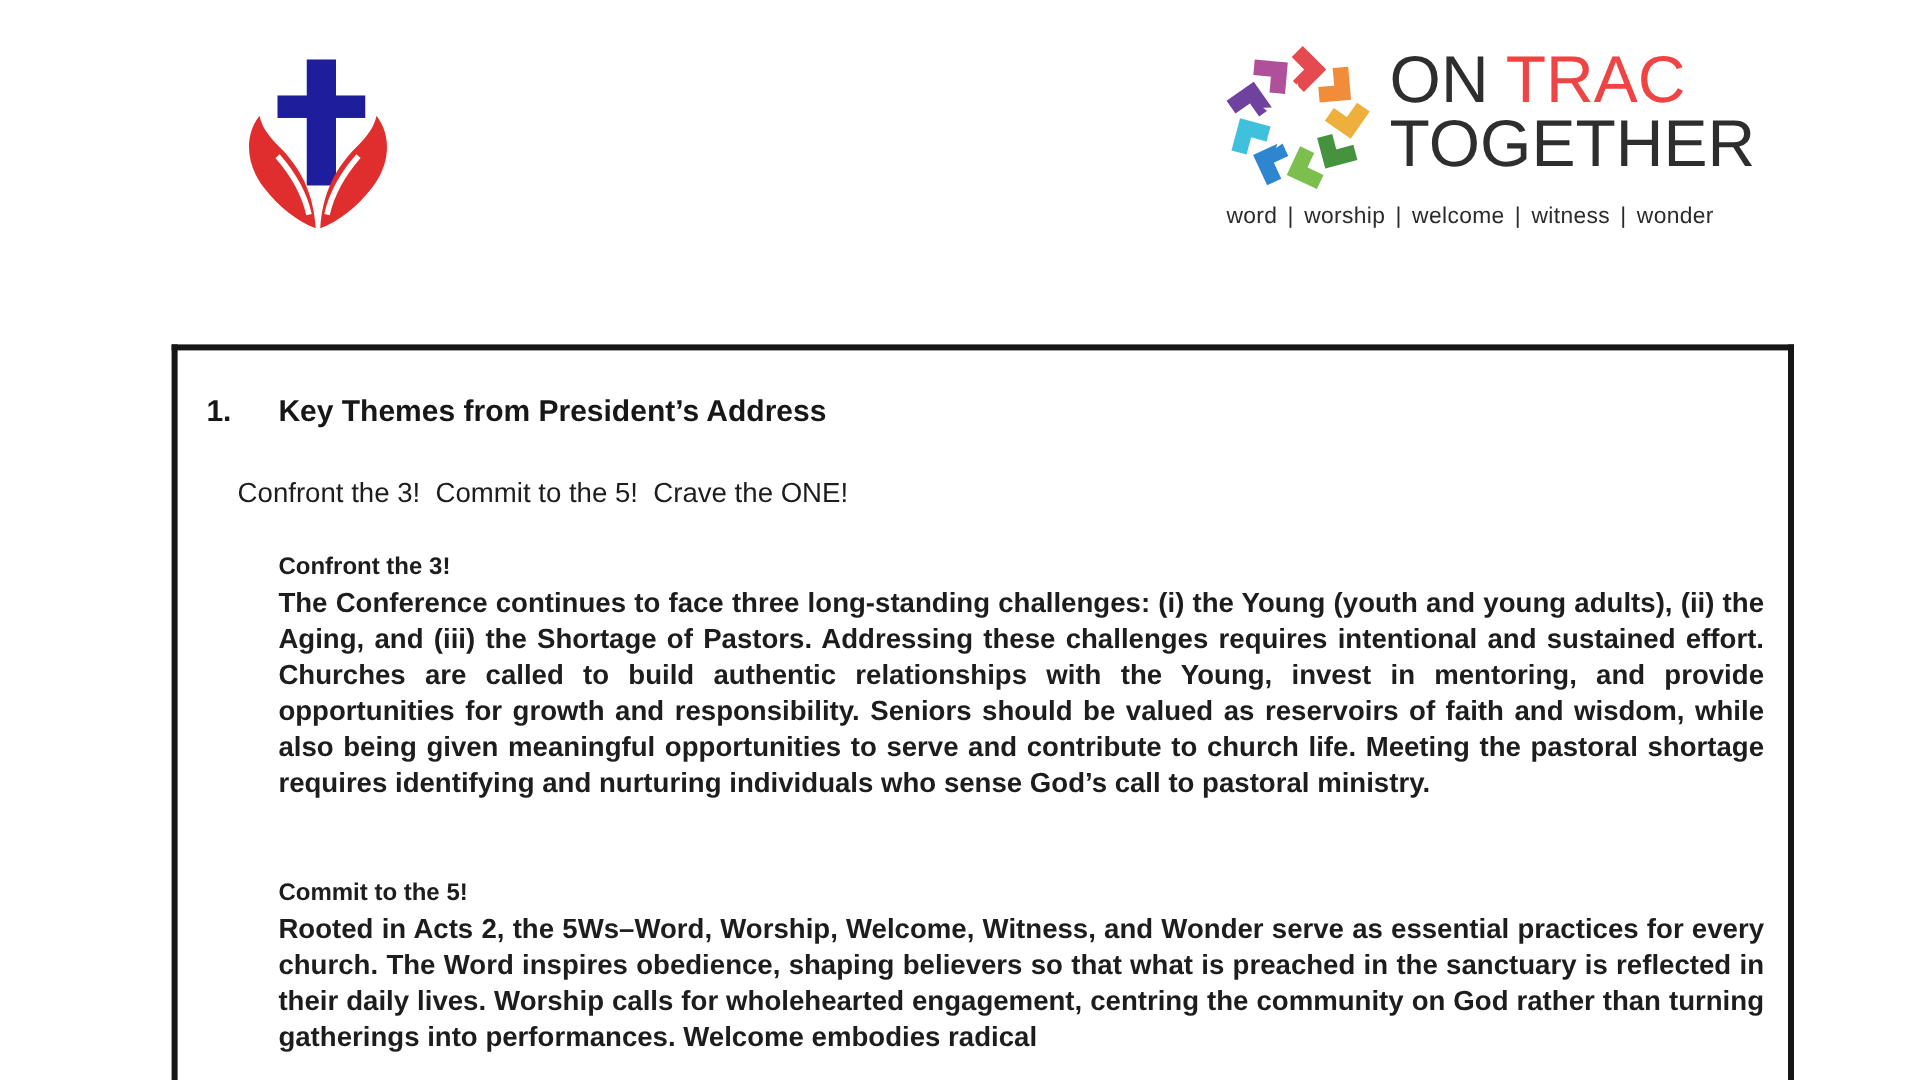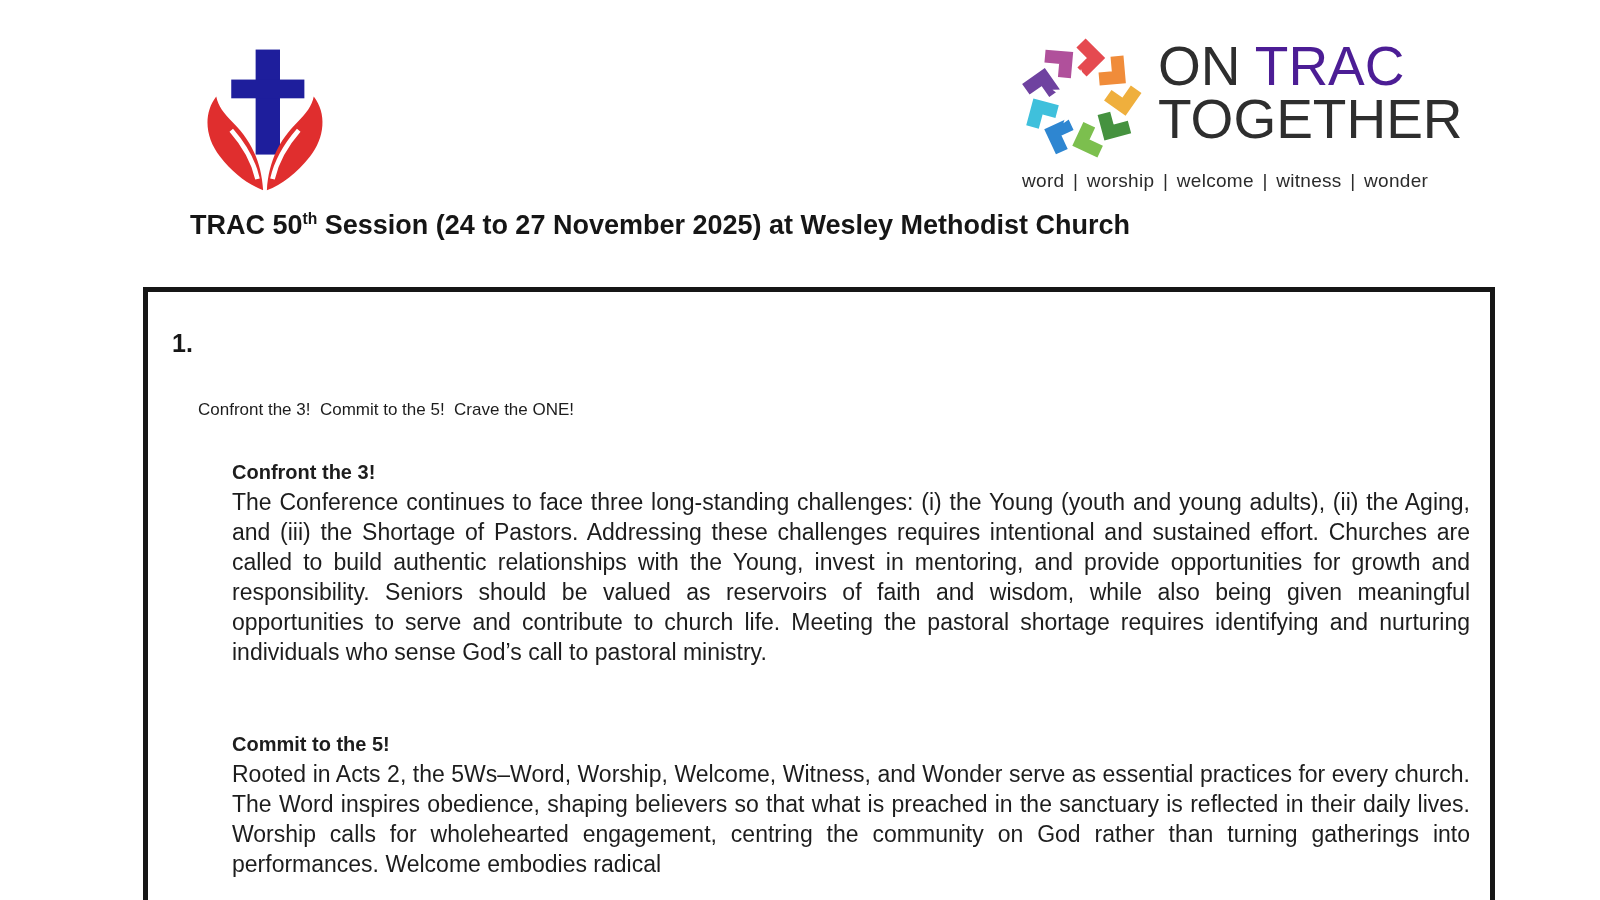--- a/index.html
+++ b/index.html
@@ -10,21 +10,21 @@
   }
   .abs{position:absolute;}
 
   
   #cross-logo{left:190px;top:38px;width:150px;height:160px;}
   #star-logo{left:1012px;top:33px;width:138px;height:132px;}
   #ontrac-text{
     left:1158px;top:40px;font-size:55px;line-height:53px;
     font-weight:400;color:#2e2e2e;letter-spacing:0px;white-space:nowrap;
   }
-  #ontrac-text .red{color:#4c1d95;}
+  #ontrac-text .red{color:#ef4444;}
   #tagline{
     left:1022px;top:170px;font-size:19px;color:#2b2b2b;
     letter-spacing:.3px;word-spacing:3px;white-space:nowrap;text-align:center;
   }
 
   
   #page-title{
     left:190px;top:201px;font-weight:700;font-size:27px;line-height:36px;
     color:#161616;white-space:nowrap;
   }
@@ -32,25 +32,25 @@
 
   
   #frame{
     left:143px;top:287px;width:1352px;height:613px;box-sizing:border-box;
     border:5px solid #161616;border-bottom:none;
     padding:36px 25px 0 24px;overflow:hidden;background:#ffffff;
   }
   .section-head{display:flex;font-weight:700;font-size:25px;line-height:30px;color:#171717;}
   .section-head .num{width:60px;flex:0 0 60px;}
   .indent{margin-left:60px;width:1238px;}
-  .intro{margin-top:37px;font-size:17px;line-height:30px;white-space:pre-wrap;color:#1d1d1d;margin-left:26px;}
+  .intro{margin-top:37px;font-size:23px;line-height:30px;white-space:pre-wrap;color:#1d1d1d;margin-left:26px;}
   .sub{margin-top:32px;font-size:23px;line-height:30px;color:#1d1d1d;}
   .sub + .sub{margin-top:62px;}
   .sub .head{font-weight:700;font-size:20px;}
-  .sub .body{text-align:justify;}
+  .sub .body{text-align:justify;font-weight:bold;}
 </style>
 </head>
 <body>
 
 <svg id="cross-logo" class="abs" viewBox="0 0 160 170" aria-hidden="true">
   <rect x="70" y="12" width="26" height="112" fill="#1E1E9C"></rect>
   <rect x="44" y="44" width="78" height="20" fill="#1E1E9C"></rect>
   <path d="M82,162 C84,130 96,108 114,90 C124,80 130,72 132,62 C146,80 144,106 128,126 C114,144 98,156 82,162 Z" fill="#E02E2E"></path>
   <path d="M78,162 C76,130 64,108 46,90 C36,80 30,72 28,62 C14,80 16,106 32,126 C46,144 62,156 78,162 Z" fill="#E02E2E"></path>
   <path d="M88,150 C92,132 102,114 116,98" stroke="#ffffff" stroke-width="5" fill="none"></path>
@@ -72,26 +72,26 @@
   <polygon fill="#ffffff" points="0,-30 7.05,-9.7 28.5,-9.3 11.4,3.7 17.6,24.3 0,12 -17.6,24.3 -11.4,3.7 -28.5,-9.3 -7.05,-9.7"></polygon>
 </svg>
 
 <div id="ontrac-text" class="abs">
   <div><span>ON </span><span class="red">TRAC</span></div>
   <div>TOGETHER</div>
 </div>
 <div id="tagline" class="abs">word  |  worship  |  welcome  |  witness  |  wonder</div>
 
 <div id="page-title" class="abs">
-  <div><span>TRAC 50</span><sup>th</sup><span> Session (24 to 27 November 2025) at Wesley Methodist Church</span></div>
 </div>
 
 <div id="frame" class="abs">
   <div class="section-head">
     <div class="num">1.</div>
+    <div>Key Themes from President’s Address</div>
   </div>
 
   <div class="intro indent">Confront the 3!  Commit to the 5!  Crave the ONE!</div>
 
   <div class="sub indent">
     <div class="head">Confront the 3!</div>
     <div class="body">The Conference continues to face three long-standing challenges: (i) the Young (youth and young adults), (ii) the Aging, and (iii) the Shortage of Pastors. Addressing these challenges requires intentional and sustained effort. Churches are called to build authentic relationships with the Young, invest in mentoring, and provide opportunities for growth and responsibility. Seniors should be valued as reservoirs of faith and wisdom, while also being given meaningful opportunities to serve and contribute to church life. Meeting the pastoral shortage requires identifying and nurturing individuals who sense God’s call to pastoral ministry.</div>
   </div>
 
   <div class="sub indent">

